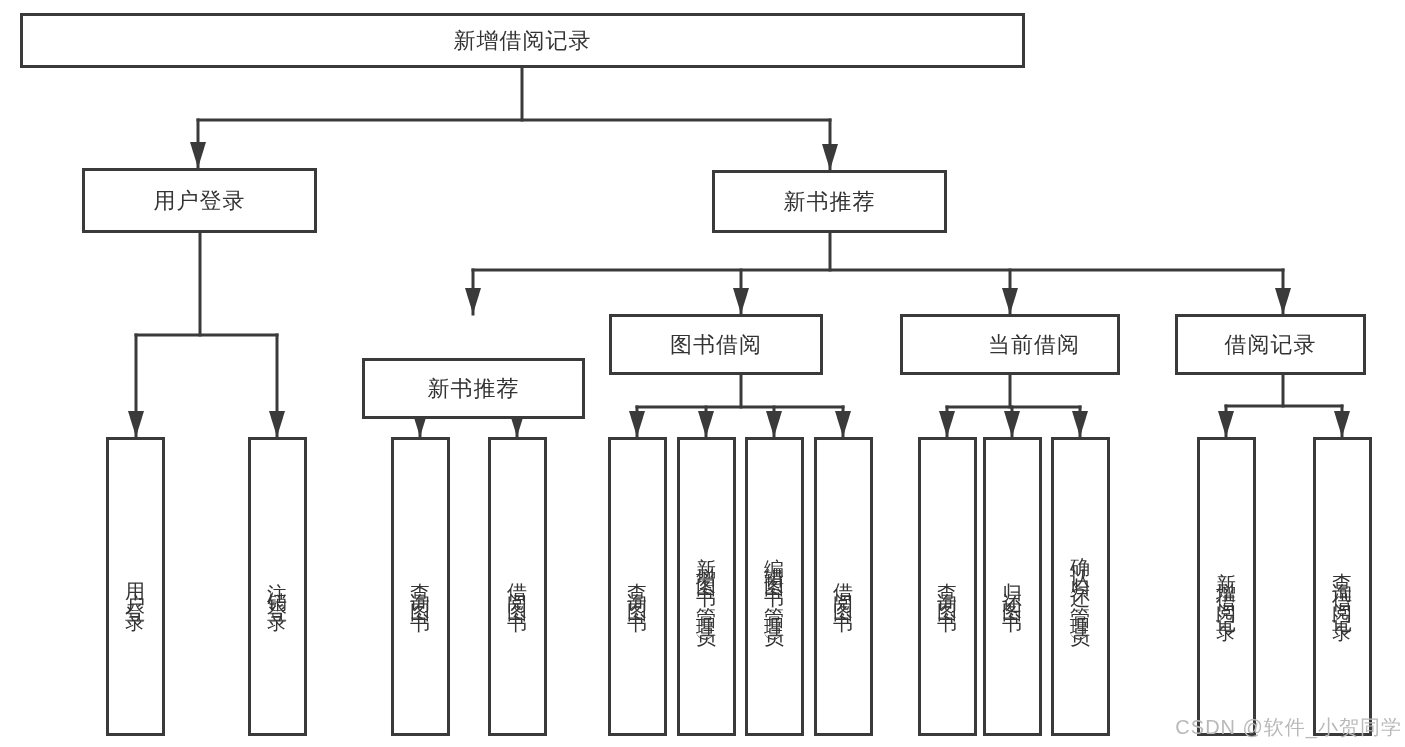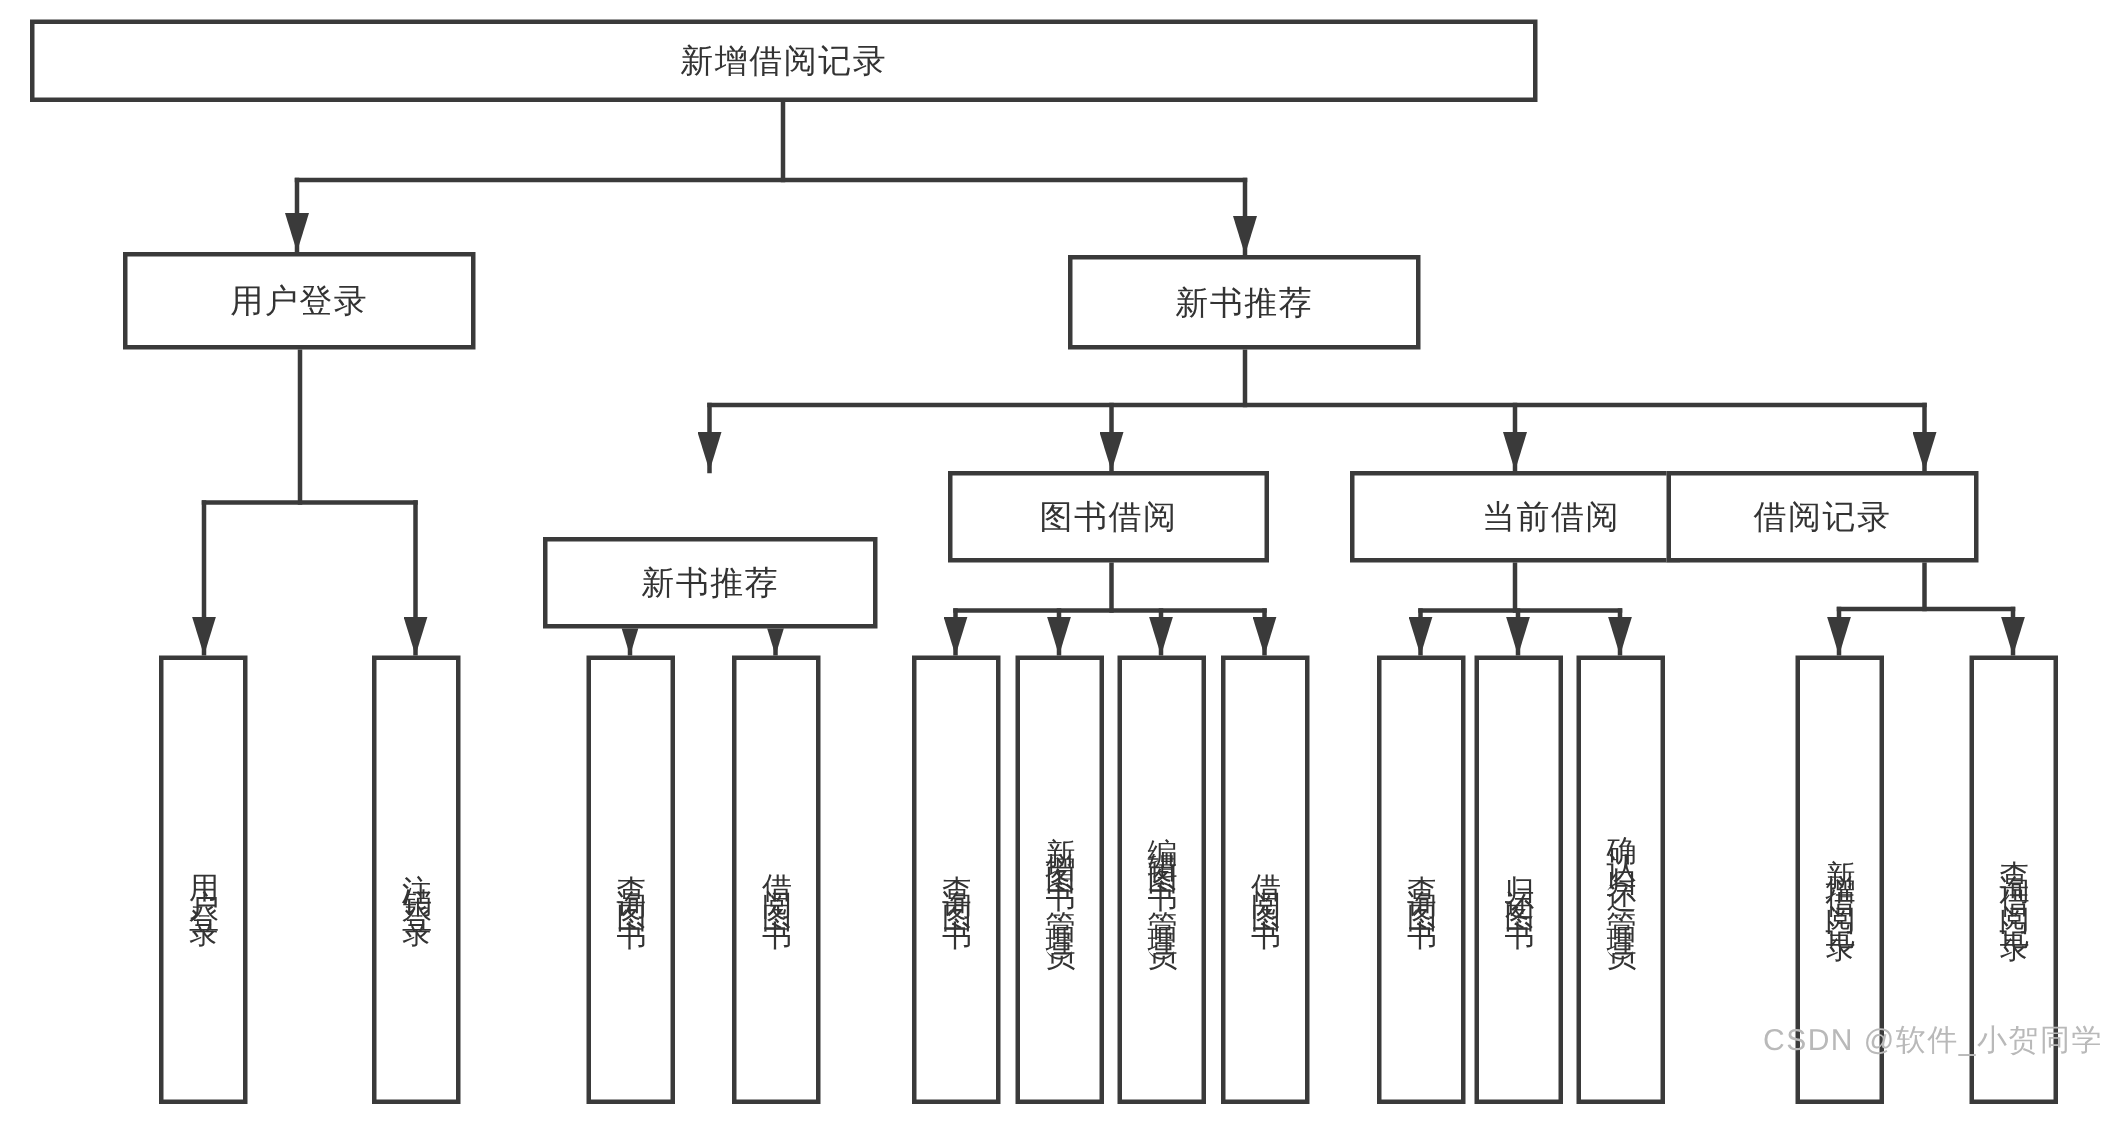--- a/index.html
+++ b/index.html
@@ -47,21 +47,21 @@
   .vtext {
     writing-mode: vertical-rl;
     text-orientation: mixed;
     font-size: 20px;
     letter-spacing: 10px;
     line-height: 1;
   }
   .watermark {
     position: absolute;
     right: 3px;
-    top: 680px;
+    top: 714px;
     font-size: 20px;
     letter-spacing: 1px;
     color: var(--watermark);
     z-index: 5;
     white-space: nowrap;
   }
 </style>
 </head>
 <body>
 
@@ -122,27 +122,27 @@
   <div class="node" style="left:82px; top:168px; width:235px; height:65px;">
     <span>用户登录</span>
   </div>
   <div class="node" style="left:712px; top:170px; width:235px; height:63px;">
     <span>新书推荐</span>
   </div>
 
   <div class="node" style="left:362px; top:314px; width:223px; height:61px;margin-top:44px;">
     <span>新书推荐</span>
   </div>
-  <div class="node" style="left:632px; top:314px; width:214px; height:61px;">
+  <div class="node" style="left:609px; top:314px; width:214px; height:61px;">
     <span>图书借阅</span>
   </div>
   <div class="node" style="left:900px; top:314px; width:220px; height:61px;padding-left:48px;">
     <span>当前借阅</span>
   </div>
-  <div class="node" style="left:1111px; top:314px; width:208px; height:61px;align-items:center;">
+  <div class="node" style="left:1175px; top:314px; width:191px; height:61px;align-items:center;">
     <span>借阅记录</span>
   </div>
 
   <div class="node vnode" style="left:106px; top:437px; width:59px; height:299px;">
     <span class="vtext">用户登录</span>
   </div>
   <div class="node vnode" style="left:248px; top:437px; width:59px; height:299px;">
     <span class="vtext">注销登录</span>
   </div>
 

